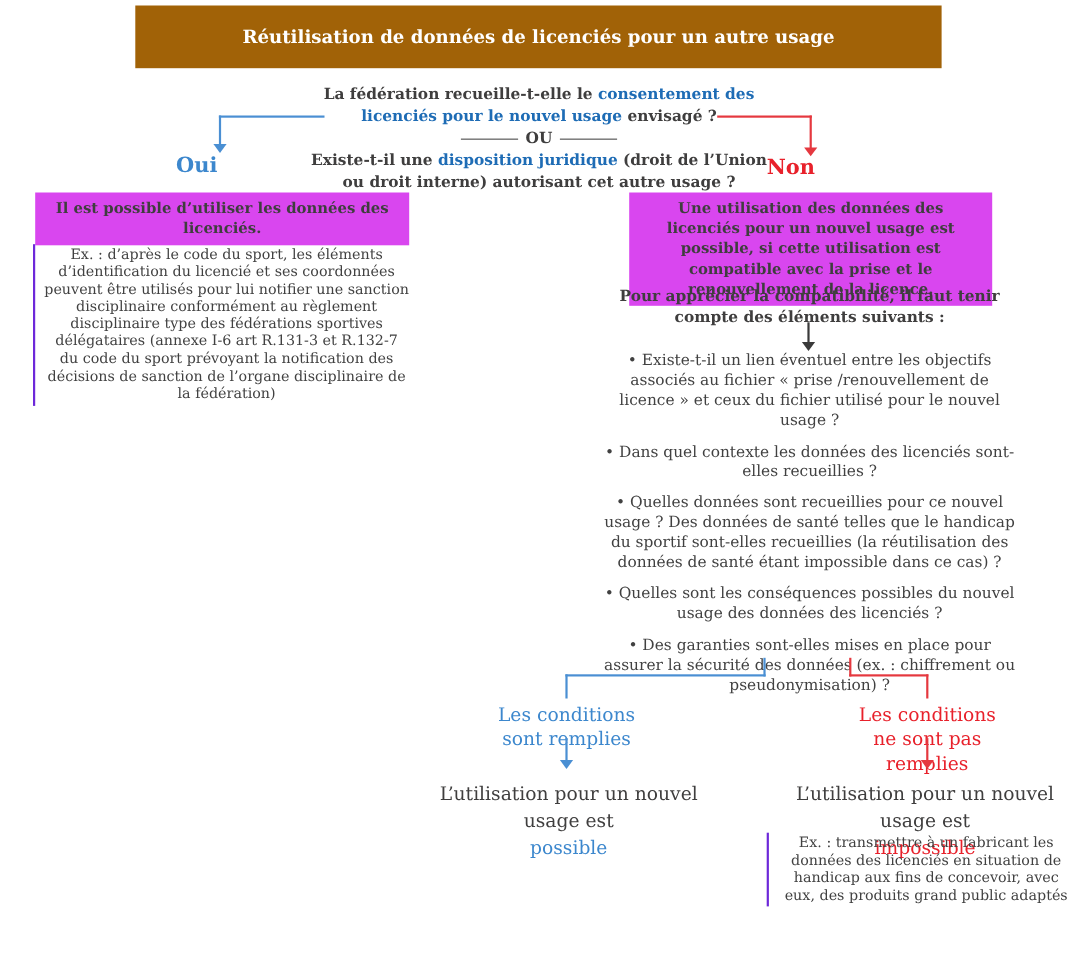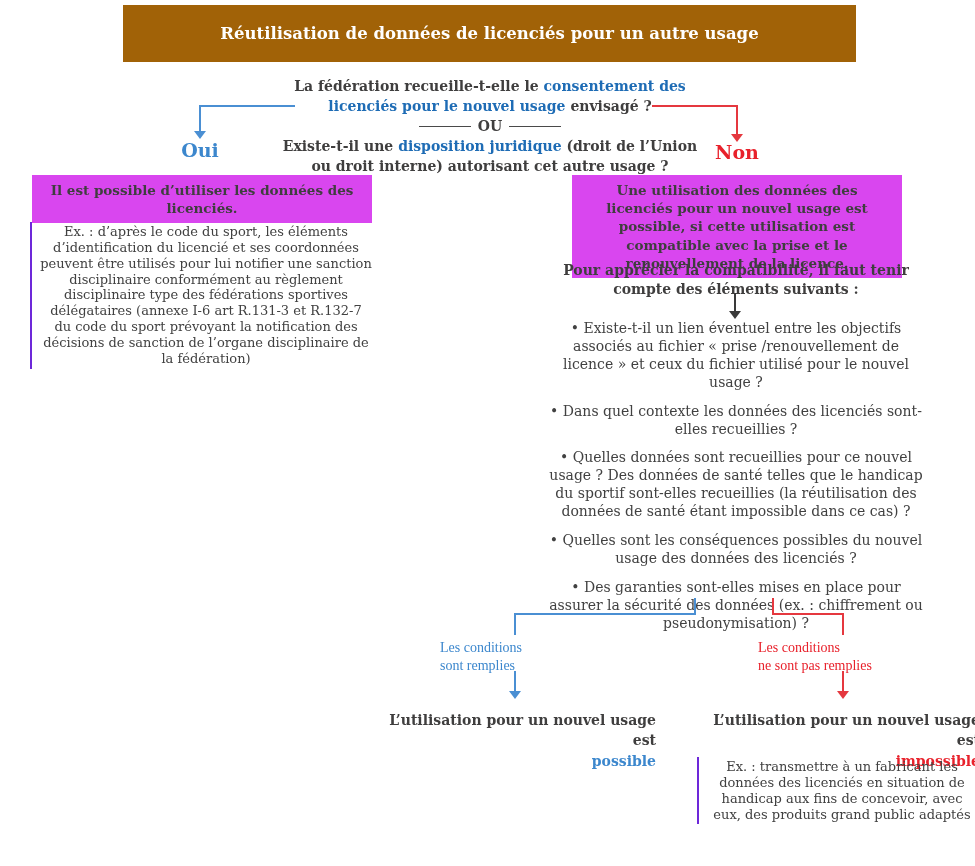--- a/index.html
+++ b/index.html
@@ -21,40 +21,40 @@
   
   .hline,.vline{position:absolute;}
   .blue-l{background:#4a8fd3;}
   .red-l{background:#e5383f;}
   .dark-l{background:#3a3a3a;}
   .arr-down{position:absolute;width:0;height:0;border-left:6px solid transparent;border-right:6px solid transparent;}
   .arr-blue{border-top:8px solid #4a8fd3;}
   .arr-red{border-top:8px solid #e5383f;}
   .arr-dark{border-top:8px solid #3a3a3a;}
 
-  .branch-label{position:absolute;text-align:center;font-weight:bold;font-size:19px;}
+  .branch-label{position:absolute;font-weight:bold;font-size:19px;}
   .lbl-blue{color:#3c87cd;}
   .lbl-red{color:#e8212b;}
 
   .beige-box{position:absolute;background:#d946ef;text-align:center;font-weight:bold;
              font-size:13.5px;line-height:1.35;color:#3f3e3e;padding:6px 10px;box-sizing:border-box;}
 
   .example{position:absolute;border-left:2px solid #6d28d9;box-sizing:border-box;
            text-align:center;font-size:13px;line-height:1.22;color:#414141;padding:2px 2px 2px 8px;}
 
   .intro{position:absolute;text-align:center;font-weight:bold;font-size:14px;line-height:1.35;color:#3f3e3e;}
 
   .criteria{position:absolute;left:548px;top:320px;width:376px;text-align:center;}
   .criteria p{margin:0 0 11px 0;font-size:14px;line-height:1.28;color:#414141;}
 
-  .cond-label{position:absolute;font-size:14px;line-height:1.32;font-family:Liberation Serif, serif;}
+  .cond-label{position:absolute;text-align:center;font-size:17px;line-height:1.32;}
   .cond-blue{color:#3c87cd;}
   .cond-red{color:#e8212b;}
 
-  .outcome-head{position:absolute;text-align:right;font-weight:bold;font-size:14px;line-height:1.45;color:#3f3e3e;}
+  .outcome-head{position:absolute;text-align:center;font-weight:normal;font-size:17px;line-height:1.45;color:#3f3e3e;}
   .verdict-blue{color:#3c87cd;}
   .verdict-red{color:#e8212b;}
 </style>
 </head>
 <body>
 
 <div class="stage">
 
   <div class="header">
     <div>Réutilisation de données de licenciés pour un autre usage</div>

